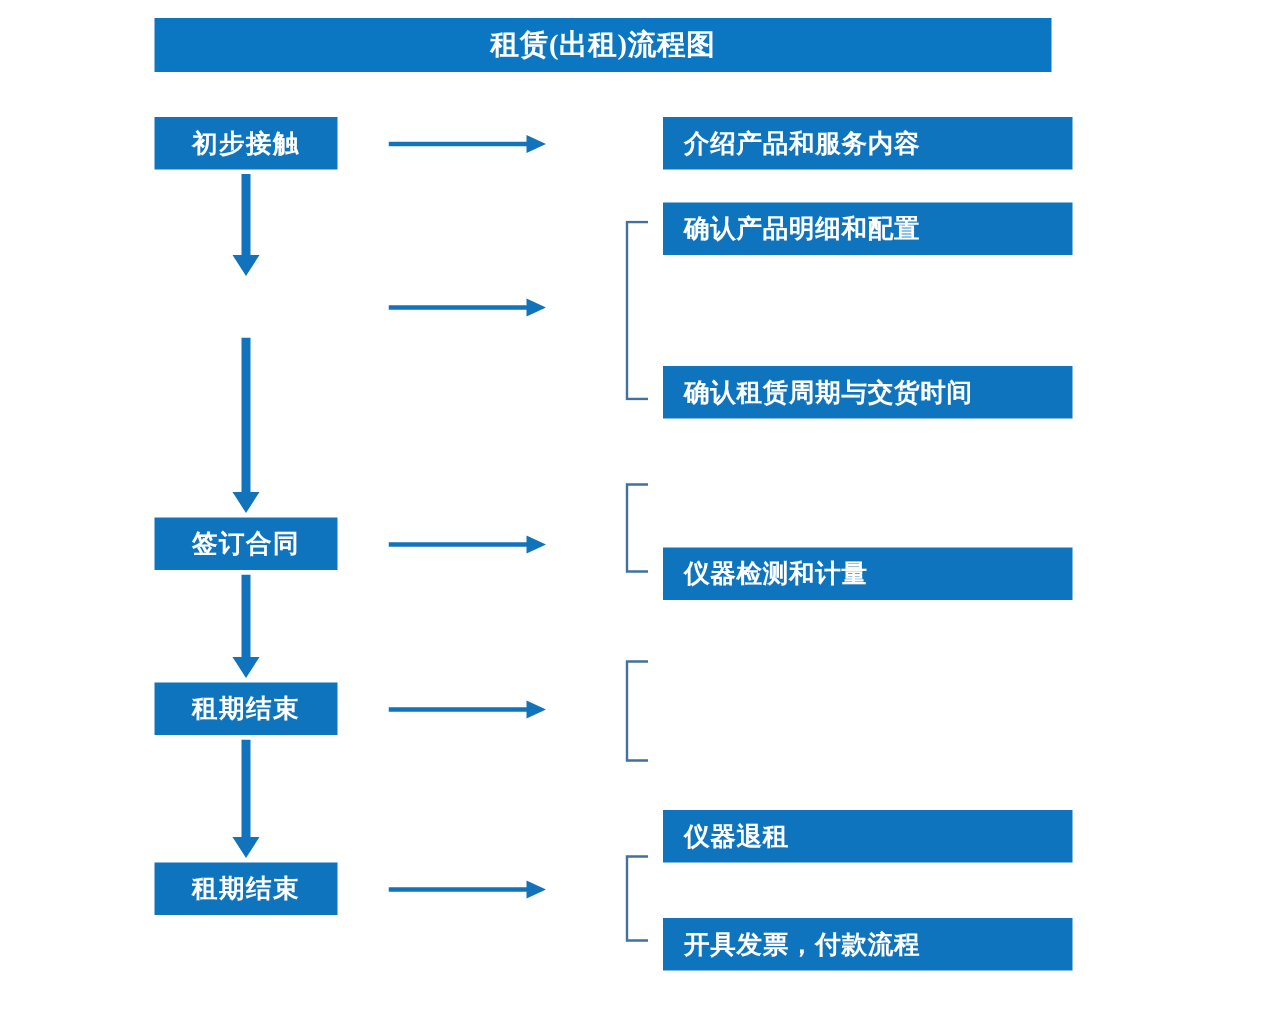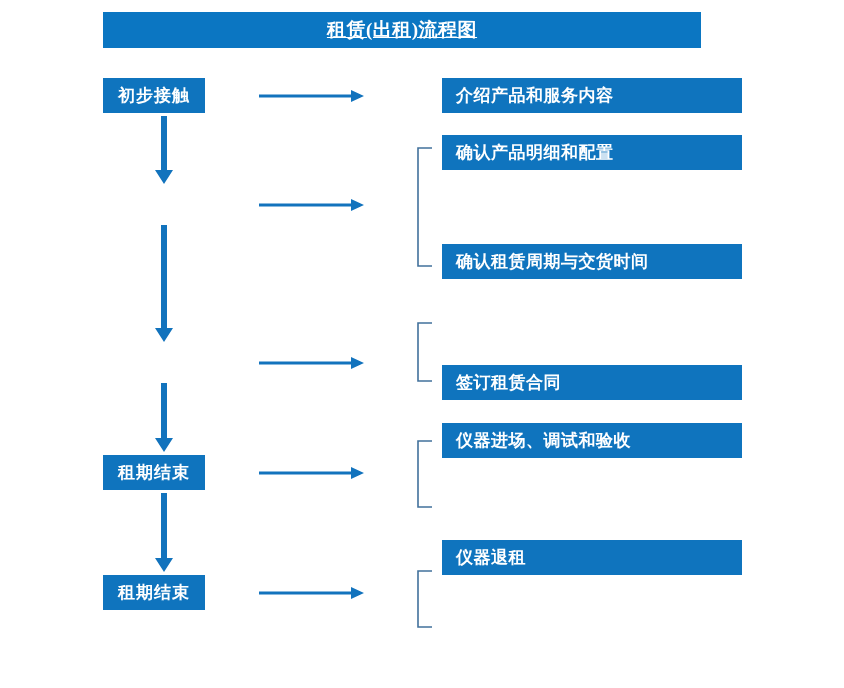--- a/index.html
+++ b/index.html
@@ -25,40 +25,39 @@
     width: 598px;
     height: 36px;
     background: #0B76C2;
     color: #ffffff;
     font-size: 19px;
     font-weight: bold;
     display: flex;
     align-items: center;
     justify-content: center;
     letter-spacing: 0.5px;
-    text-decoration: underline;
   }
   .stage-box {
     position: absolute;
     left: 103px;
-    width: 102px;
+    width: 122px;
     height: 35px;
     background: #0F74BE;
     color: #ffffff;
     font-size: 17px;
     font-weight: bold;
     display: flex;
     align-items: center;
     justify-content: center;
     letter-spacing: 1px;
   }
   .detail-box {
     position: absolute;
     left: 442px;
-    width: 300px;
+    width: 273px;
     height: 35px;
     background: #0F74BE;
     color: #ffffff;
     font-size: 17px;
     font-weight: bold;
     display: flex;
     align-items: center;
     padding-left: 14px;
     box-sizing: border-box;
     letter-spacing: 0.5px;
@@ -84,20 +83,21 @@
   }
 </style>
 </head>
 <body>
 
 <div id="canvas">
 
   <div class="title-banner">租赁(出租)流程图</div>
 
   <div class="stage-box" style="top:78px">初步接触</div>
+  <div class="stage-box" style="top:345px">签订合同</div>
   <div class="stage-box" style="top:455px">租期结束</div>
   <div class="stage-box" style="top:575px">租期结束</div>
 
   <div class="h-arrow" style="top:88px">
     <svg width="105" height="16" viewBox="0 0 105 16">
         <path d="M0 6.5 H92 V2 L105 8 L92 14 V9.5 H0 Z" fill="#1273BD"></path>
       </svg>
   </div>
   <div class="h-arrow" style="top:197px">
     <svg width="105" height="16" viewBox="0 0 105 16">
@@ -160,19 +160,19 @@
     <svg width="16" height="58" viewBox="0 0 16 58" preserveAspectRatio="none">
         <path d="M16 1 H2 V57 H16" fill="none" stroke="#41719C" stroke-width="1.6"></path>
       </svg>
   </div>
 
   <div class="detail-box" style="top:78px">介绍产品和服务内容</div>
 
   <div class="detail-box" style="top:135px">确认产品明细和配置</div>
   <div class="detail-box" style="top:244px">确认租赁周期与交货时间</div>
 
-  <div class="detail-box" style="top:365px">签订租赁合同</div>
+  <div class="detail-box" style="top:365px">仪器检测和计量</div>
 
-  <div class="detail-box" style="top:423px">仪器进场、调试和验收</div>
 
   <div class="detail-box" style="top:540px">仪器退租</div>
+  <div class="detail-box" style="top:612px">开具发票，付款流程</div>
 
 </div>
 
 </body></html>

